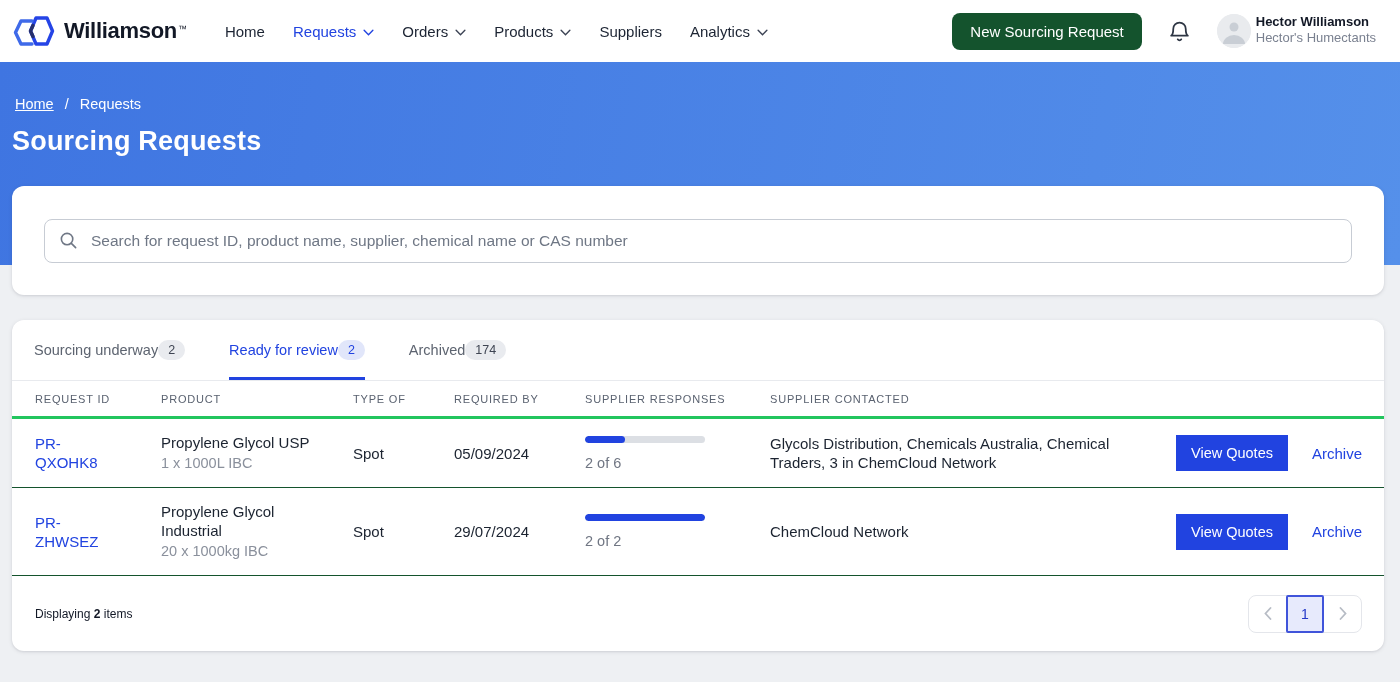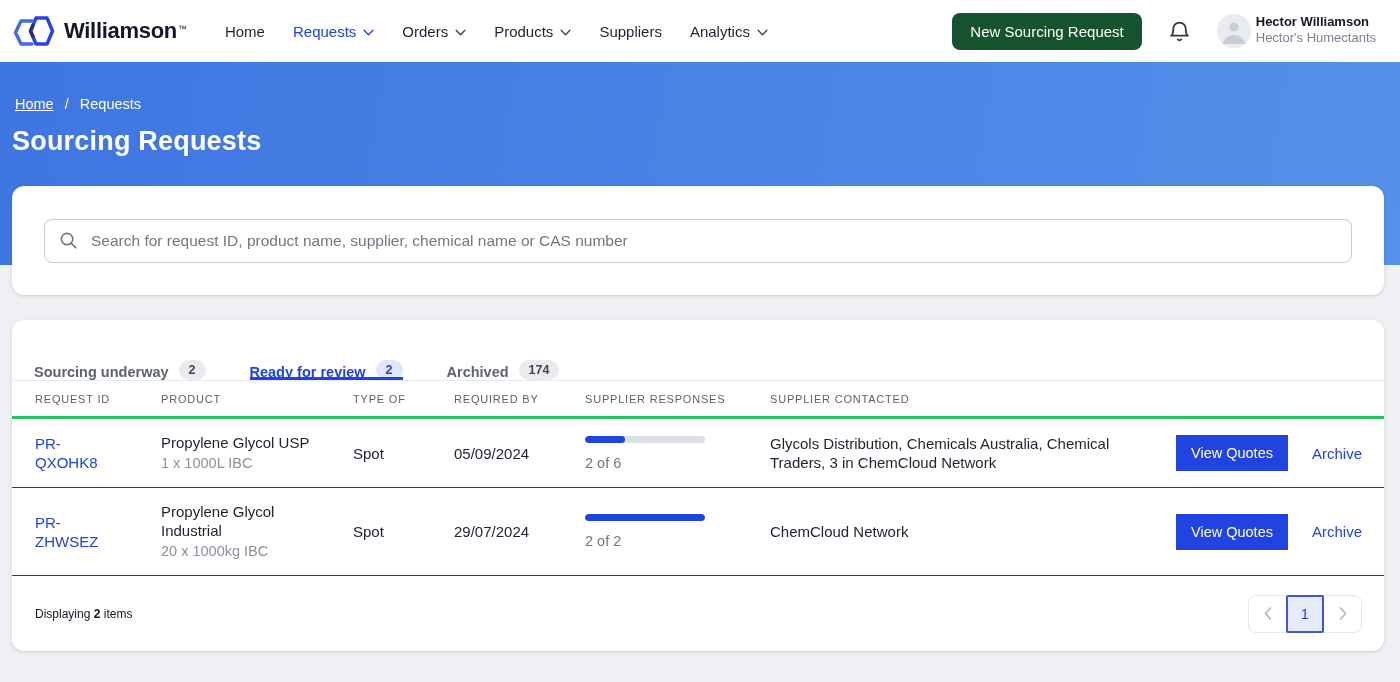--- a/index.html
+++ b/index.html
@@ -63,21 +63,21 @@
   .search-box input {
     flex: 1; border: none; outline: none; font-size: 15.5px; color: #1c2433;
     font-family: inherit; background: transparent;
   }
   .search-box input::placeholder { color: #6f7785; opacity: 1; }
 
   
   .main-card { margin: 55px 16px 0 12px; }
 
   .tabs { display: flex; gap: 44px; padding-left: 22px; height: 61px; border-bottom: 1px solid #e8eaee; }
-  .tab { display: flex; align-items: flex-end; gap: 10px; position: relative; cursor: pointer; font-weight: bold; }
+  .tab { display: flex; align-items: center; position: relative; cursor: pointer; }
   .tab-label { font-size: 14.5px; color: #5d6470; }
   .tab-count {
     background: #e9ebef; color: #3f4553; font-size: 12.5px;
     border-radius: 12px; padding: 4px 10px; line-height: 1;
   }
   .tab.active .tab-label { color: #2143e0; }
   .tab.active .tab-count { background: #e1e6fa; color: #2143e0; }
   .tab.active::after {
     content: ""; position: absolute; left: 0; right: 0; bottom: 0;
     height: 3px; background: #2143e0;

